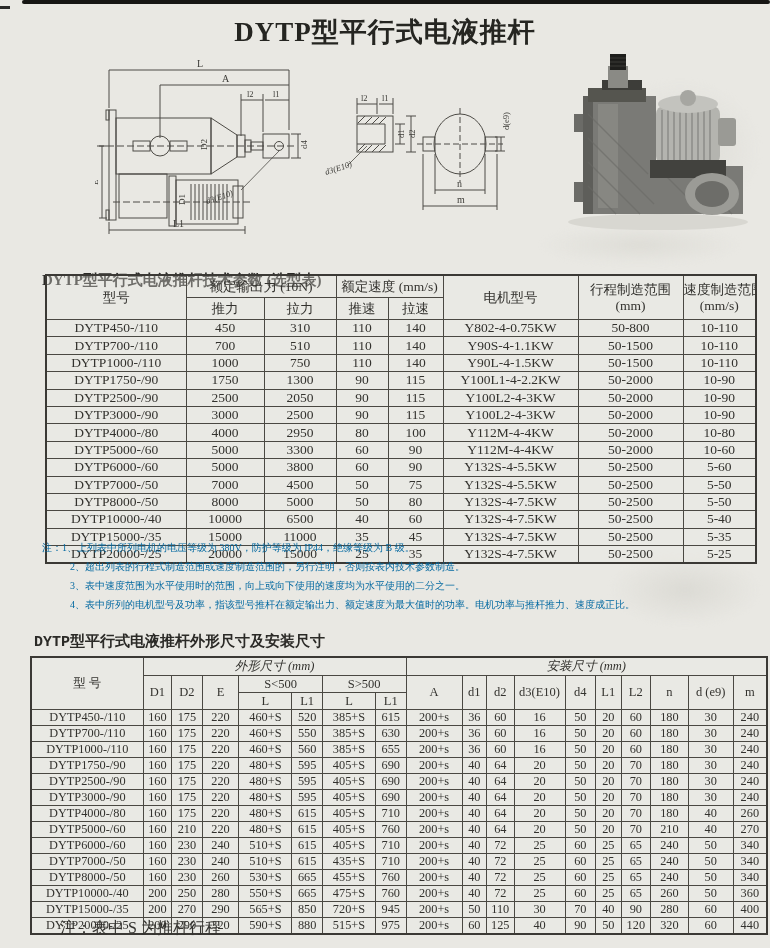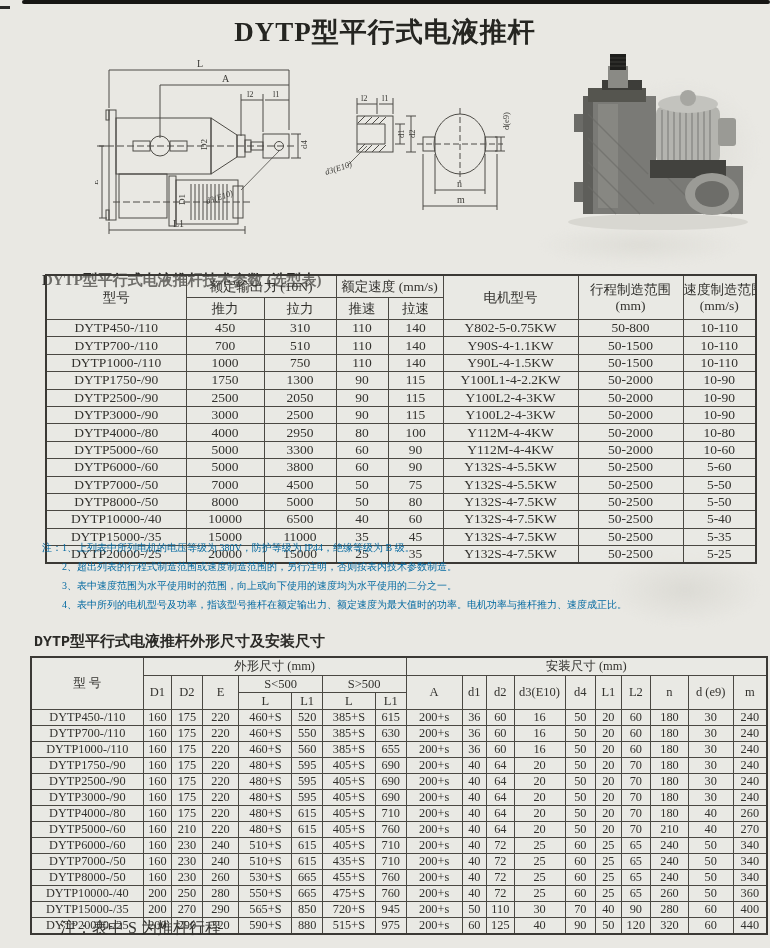--- a/index.html
+++ b/index.html
@@ -33,25 +33,25 @@
   .dtable{border:2px solid #3b3935;position:absolute;background:rgba(236,235,230,.35);}
 
   .t1{top:258px;left:45px;width:710px;font-size:13.5px;margin-top:16px;}
   .t1 thead th{font-size:13.5px;height:21px;}
   .t1 tbody td{height:16.4px;font-size:13.5px;}
   .two-line{line-height:1.15;}
 
   .t2{top:656px;left:30px;width:738px;font-size:12.5px;}
   .t2 thead th{height:16px;font-size:12.5px;}
   .t2 tbody td{height:14.2px;font-size:12.3px;}
-  .group-h{font-size:13.5px;}
+  .group-h{font-size:13.5px;font-style:italic;}
 
   .notes{position:absolute;top:538px;left:42px;width:690px;font-size:10px;line-height:19px;color:#0369a1;}
   .note-first{margin-left:0;}
-  .note-item{margin-left:20px;padding-left:26px;text-indent:-26px;}
+  .note-item{margin-left:28px;padding-left:26px;text-indent:-26px;}
   .footer-note{position:absolute;top:918px;left:60px;font-size:16px;color:#34332f;}
 </style>
 </head>
 <body>
 
 <div class="page">
 
   <div class="edge-top"></div>
   <div class="edge-tick"></div>
   <div class="blob blob1"></div>
@@ -255,21 +255,21 @@
         <th>拉速</th>
       </tr>
     </thead>
     <tbody>
         <tr>
           <td>DYTP450-/110</td>
           <td>450</td>
           <td>310</td>
           <td>110</td>
           <td>140</td>
-          <td>Y802-5-0.75KW</td>
+          <td>Y802-4-0.75KW</td>
           <td>50-800</td>
           <td>10-110</td>
         </tr>
         <tr>
           <td>DYTP700-/110</td>
           <td>700</td>
           <td>510</td>
           <td>110</td>
           <td>140</td>
           <td>Y90S-4-1.1KW</td>

